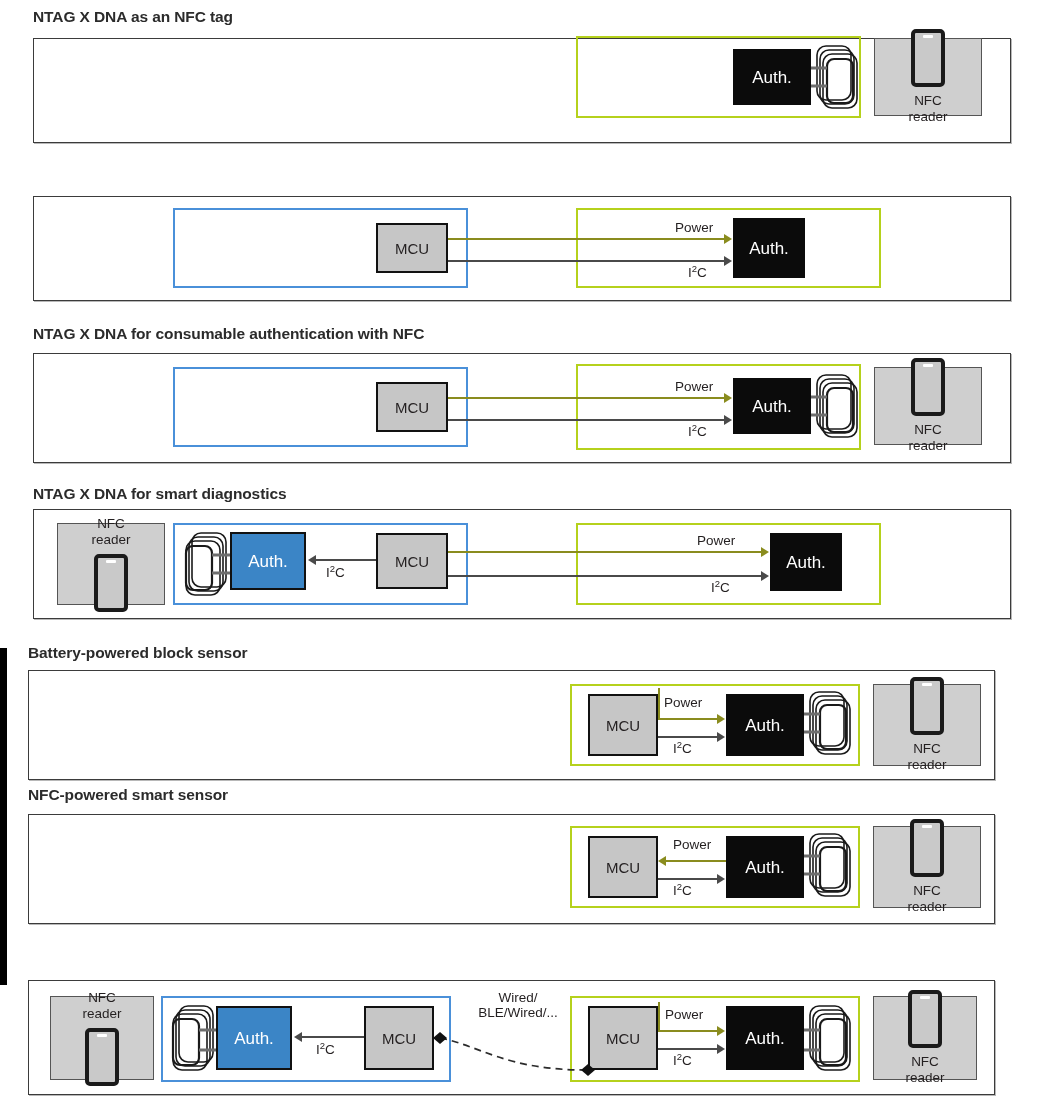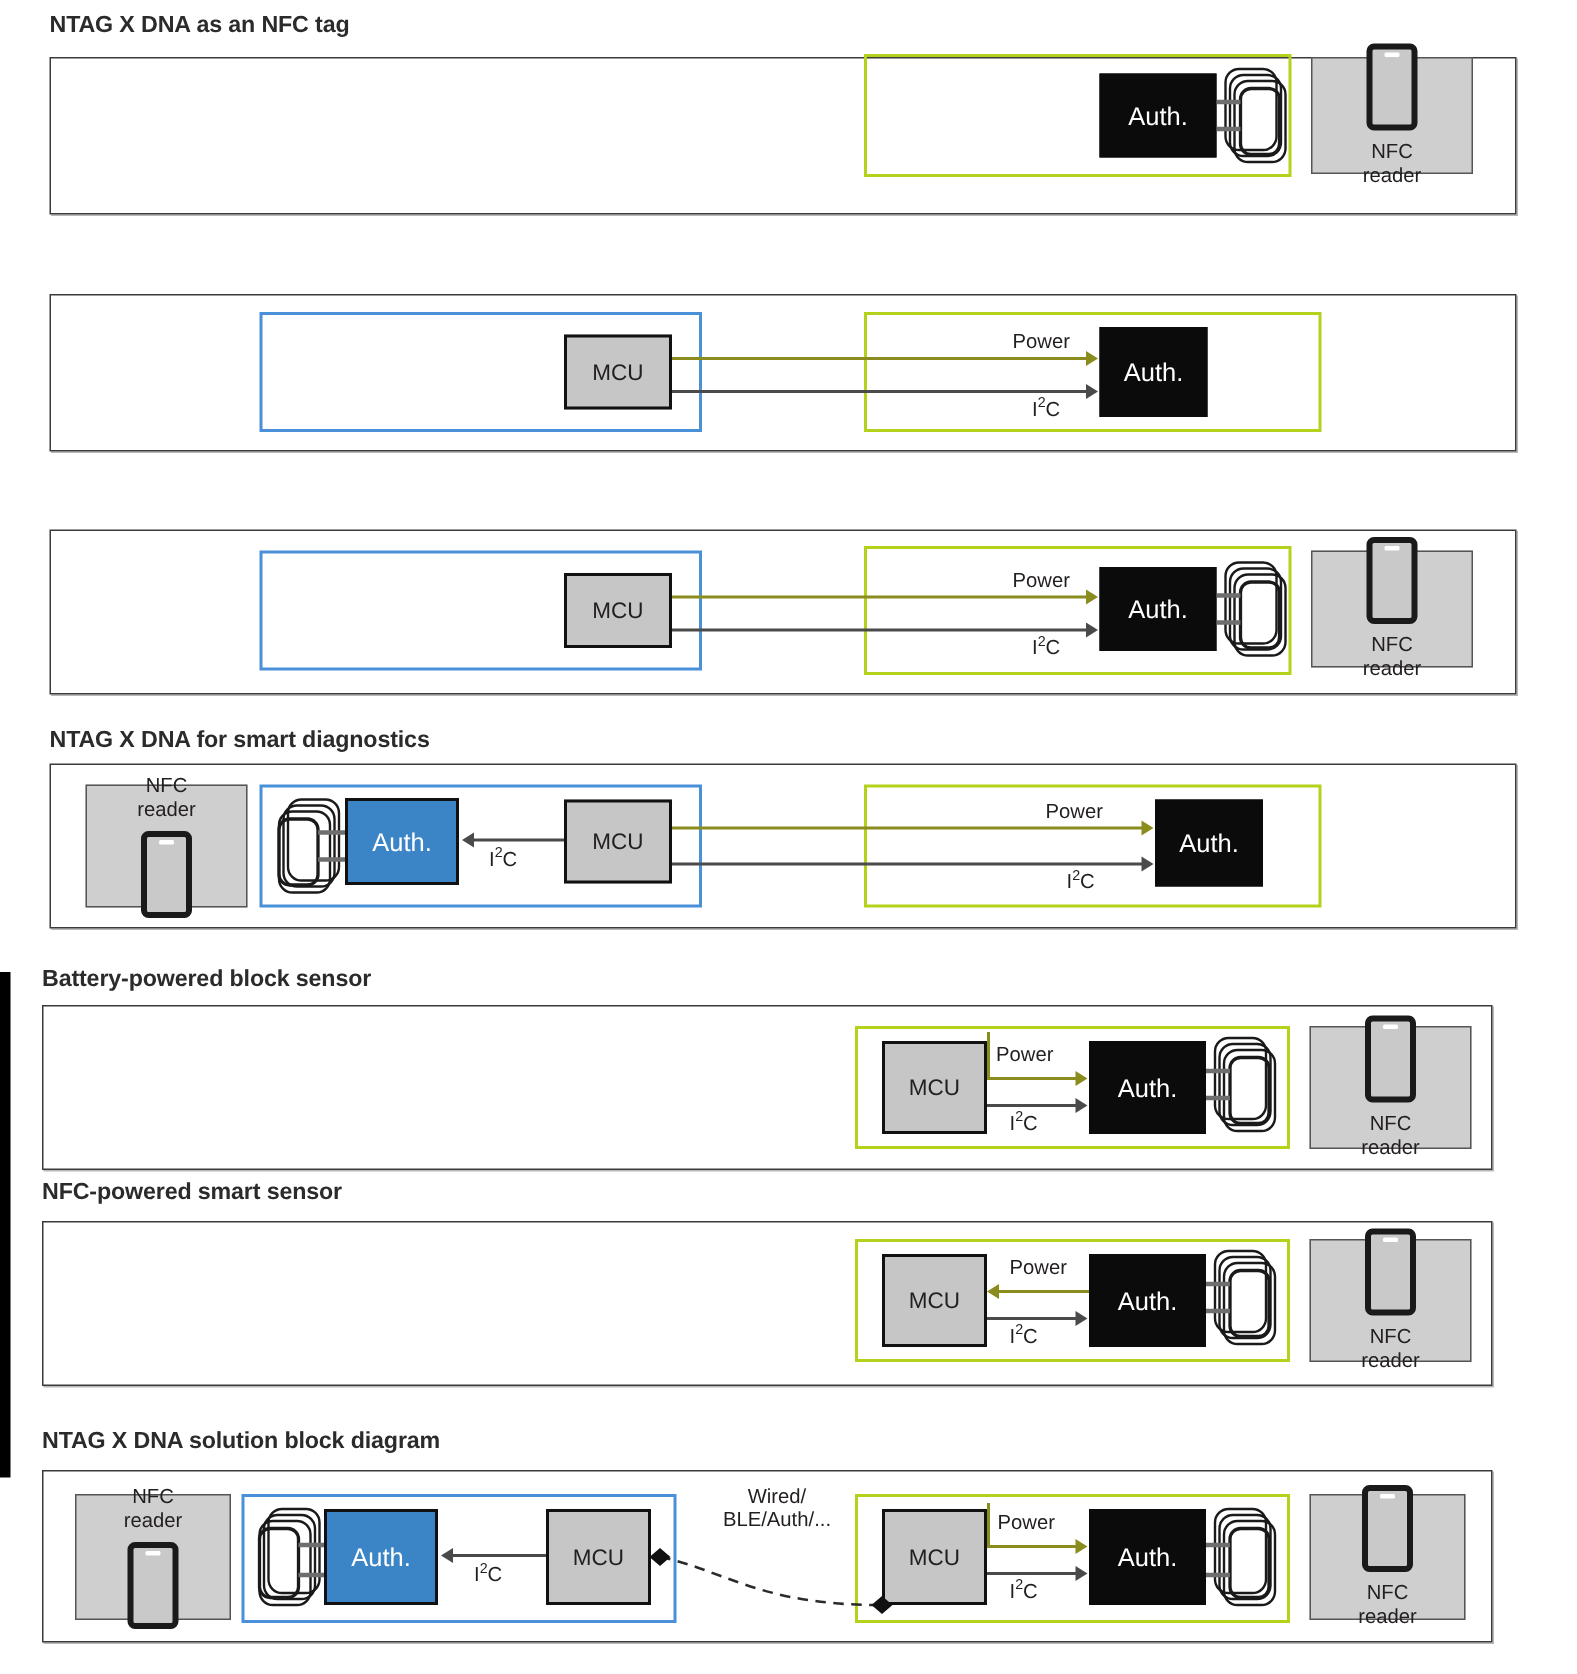--- a/index.html
+++ b/index.html
@@ -144,20 +144,21 @@
   <div class="lbl lbl-c" style="left:642px;top:54px;"><span>Power</span></div>
 
   <div class="line" style="left:415px;top:94px;width:277px;height:1.8px;"></div>
   <div class="arrow arrow-r" style="left:691px;top:90px;"></div>
   <div class="lbl" style="left:655px;top:99px;">
     <span>I</span><sup>2</sup><span>C</span>
   </div>
 </div>
 
 <div class="section" style="left:33px;top:325px;width:990px;height:145px;">
+  <div class="sec-title">NTAG X DNA for consumable authentication with NFC</div>
   <div class="sec-frame" style="top:28px;width:978px;height:110px;"></div>
 
   <div class="grp grp-blue" style="left:140px;top:42px;width:295px;height:80px;"></div>
   <div class="grp grp-green" style="left:543px;top:39px;width:285px;height:86px;"></div>
 
   <div class="blk blk-mcu" style="left:343px;top:57px;width:72px;height:50px;">
     <span class="blk-label">MCU</span>
   </div>
   <div class="blk blk-auth-black" style="left:700px;top:53px;width:78px;height:56px;">
     <span class="blk-label">Auth.</span>
@@ -333,21 +334,20 @@
   <div class="lbl" style="left:645px;top:51px;"><span>Power</span></div>
 
   <div class="line" style="left:630px;top:92px;width:60px;height:1.8px;"></div>
   <div class="arrow arrow-r" style="left:689px;top:88px;"></div>
   <div class="lbl" style="left:645px;top:97px;">
     <span>I</span><sup>2</sup><span>C</span>
   </div>
 </div>
 
 <div class="section" style="left:28px;top:952px;width:995px;height:160px;">
-  <div class="sec-title">NTAG X DNA solution block diagram</div>
   <div class="sec-frame" style="top:28px;width:967px;height:115px;"></div>
 
   <div class="reader" style="left:22px;top:44px;width:104px;height:84px;">
     <div class="reader-label">
       <span>NFC</span><br>
       <span>reader</span>
     </div>
     <div class="phone"></div>
   </div>
 
@@ -408,21 +408,21 @@
     <span>I</span><sup>2</sup><span>C</span>
   </div>
 
   <svg class="dash-svg" style="left:398px;top:60px;" width="180" height="70" viewBox="0 0 180 70">
     <path d="M14 26 C 55 34, 80 58, 160 58" fill="none" stroke="#2b2b2b" stroke-width="1.7" stroke-dasharray="7 5"></path>
     <polygon points="14,20 21,26 14,32 7,26" fill="#111111"></polygon>
     <polygon points="162,52 169,58 162,64 155,58" fill="#111111"></polygon>
   </svg>
   <div class="lbl lbl-c" style="left:435px;top:38px;width:140px;margin-left:-15px;">
     <span>Wired/</span><br>
-    <span>BLE/Auth/...</span>
+    <span>BLE/Wired/...</span>
   </div>
 
   <div class="line line-power" style="left:630px;top:50px;width:1.8px;height:28px;"></div>
   <div class="line line-power" style="left:630px;top:78px;width:60px;height:1.8px;"></div>
   <div class="arrow arrow-r pw" style="left:689px;top:74px;"></div>
   <div class="lbl" style="left:637px;top:55px;"><span>Power</span></div>
 
   <div class="line" style="left:630px;top:96px;width:60px;height:1.8px;"></div>
   <div class="arrow arrow-r" style="left:689px;top:92px;"></div>
   <div class="lbl" style="left:645px;top:101px;">

